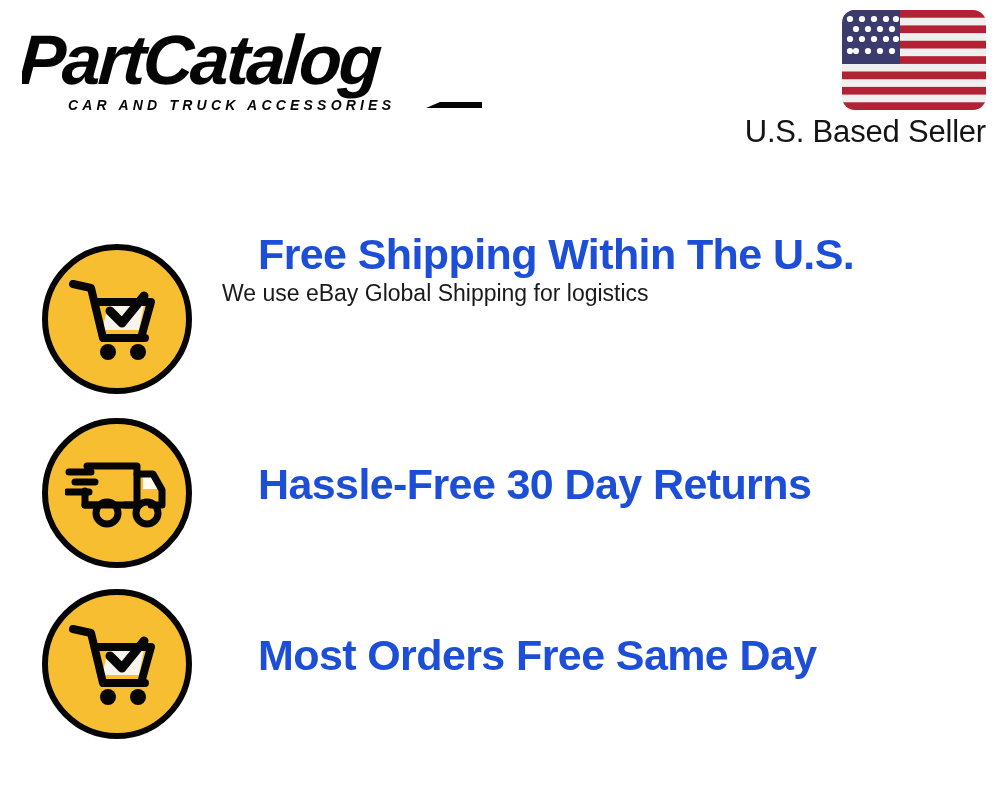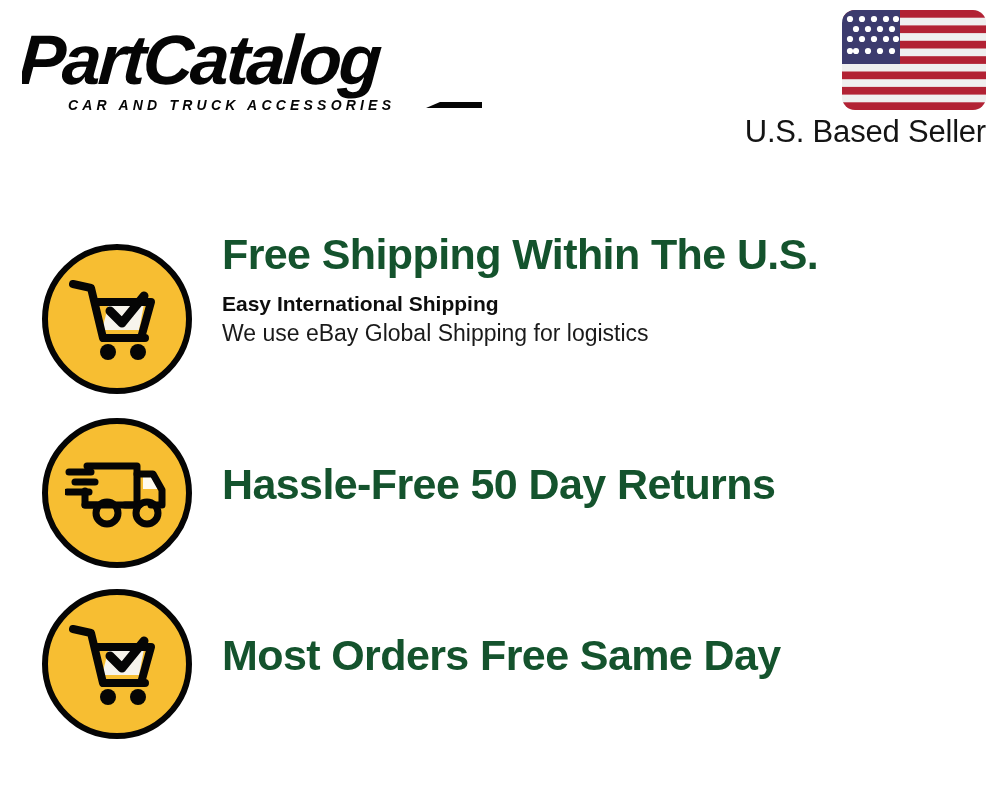--- a/index.html
+++ b/index.html
@@ -107,22 +107,23 @@
     position: absolute;
     left: 222px;
     top: 0;
     width: 770px;
   }
   .feature-title {
     font-size: 43px;
     font-weight: 700;
     line-height: 1.05;
     letter-spacing: -0.6px;
-    color: #14532d;
-    white-space: nowrap;
+    color: #1d4ed8;
+    white-space: nowrap;
+    margin-left: 36px;
   }
   .feature-sub {
     font-size: 23px;
     font-weight: 400;
     line-height: 1.25;
     color: #1a1a1a;
     margin-top: 6px;
     white-space: nowrap;
   }
   .feature-sub-strong {
@@ -221,21 +222,20 @@
           <g fill="none" stroke="#050505" stroke-width="9" stroke-linecap="round" stroke-linejoin="round">
             <path d="M41 35 L53 47 L75 20"></path>
           </g>
           <circle cx="39" cy="76" r="8" fill="#050505"></circle>
           <circle cx="69" cy="76" r="8" fill="#050505"></circle>
         </svg>
       </div>
     </div>
     <div class="feature-text">
       <div class="feature-title">Free Shipping Within The U.S.</div>
-      <div class="feature-sub-strong">Easy International Shipping</div>
       <div class="feature-sub-2">We use eBay Global Shipping for logistics</div>
     </div>
   </div>
 
   <div class="feature-row" id="row-returns">
     <div class="feature-icon">
       <div class="badge-circle">
         <svg width="104" height="80" viewBox="0 0 104 80" xmlns="http://www.w3.org/2000/svg">
           <path d="M74 20 L88 20 L96 36 L96 52 L74 52 Z" fill="#F7BE32"></path>
           <path d="M78 24 L88 24 L93 36 L78 36 Z" fill="#FFFBEF"></path>
@@ -251,21 +251,21 @@
             <path d="M2 39 L24 39"></path>
           </g>
           <g fill="none" stroke="#050505" stroke-width="7">
             <circle cx="42" cy="60" r="11"></circle>
             <circle cx="82" cy="60" r="11"></circle>
           </g>
         </svg>
       </div>
     </div>
     <div class="feature-text">
-      <div class="feature-title">Hassle-Free 50 Day Returns</div>
+      <div class="feature-title">Hassle-Free 30 Day Returns</div>
     </div>
   </div>
 
   <div class="feature-row" id="row-sameday">
     <div class="feature-icon">
       <div class="badge-circle">
         <svg width="96" height="86" viewBox="0 0 96 86" xmlns="http://www.w3.org/2000/svg">
           <path d="M41 23 L76 23 L70 54 L33 54 Z" fill="#F7F4EC"></path>
           <g fill="none" stroke="#050505" stroke-width="8" stroke-linecap="round" stroke-linejoin="round">
             <path d="M4 8 L22 12 L34 62 L76 62"></path>

